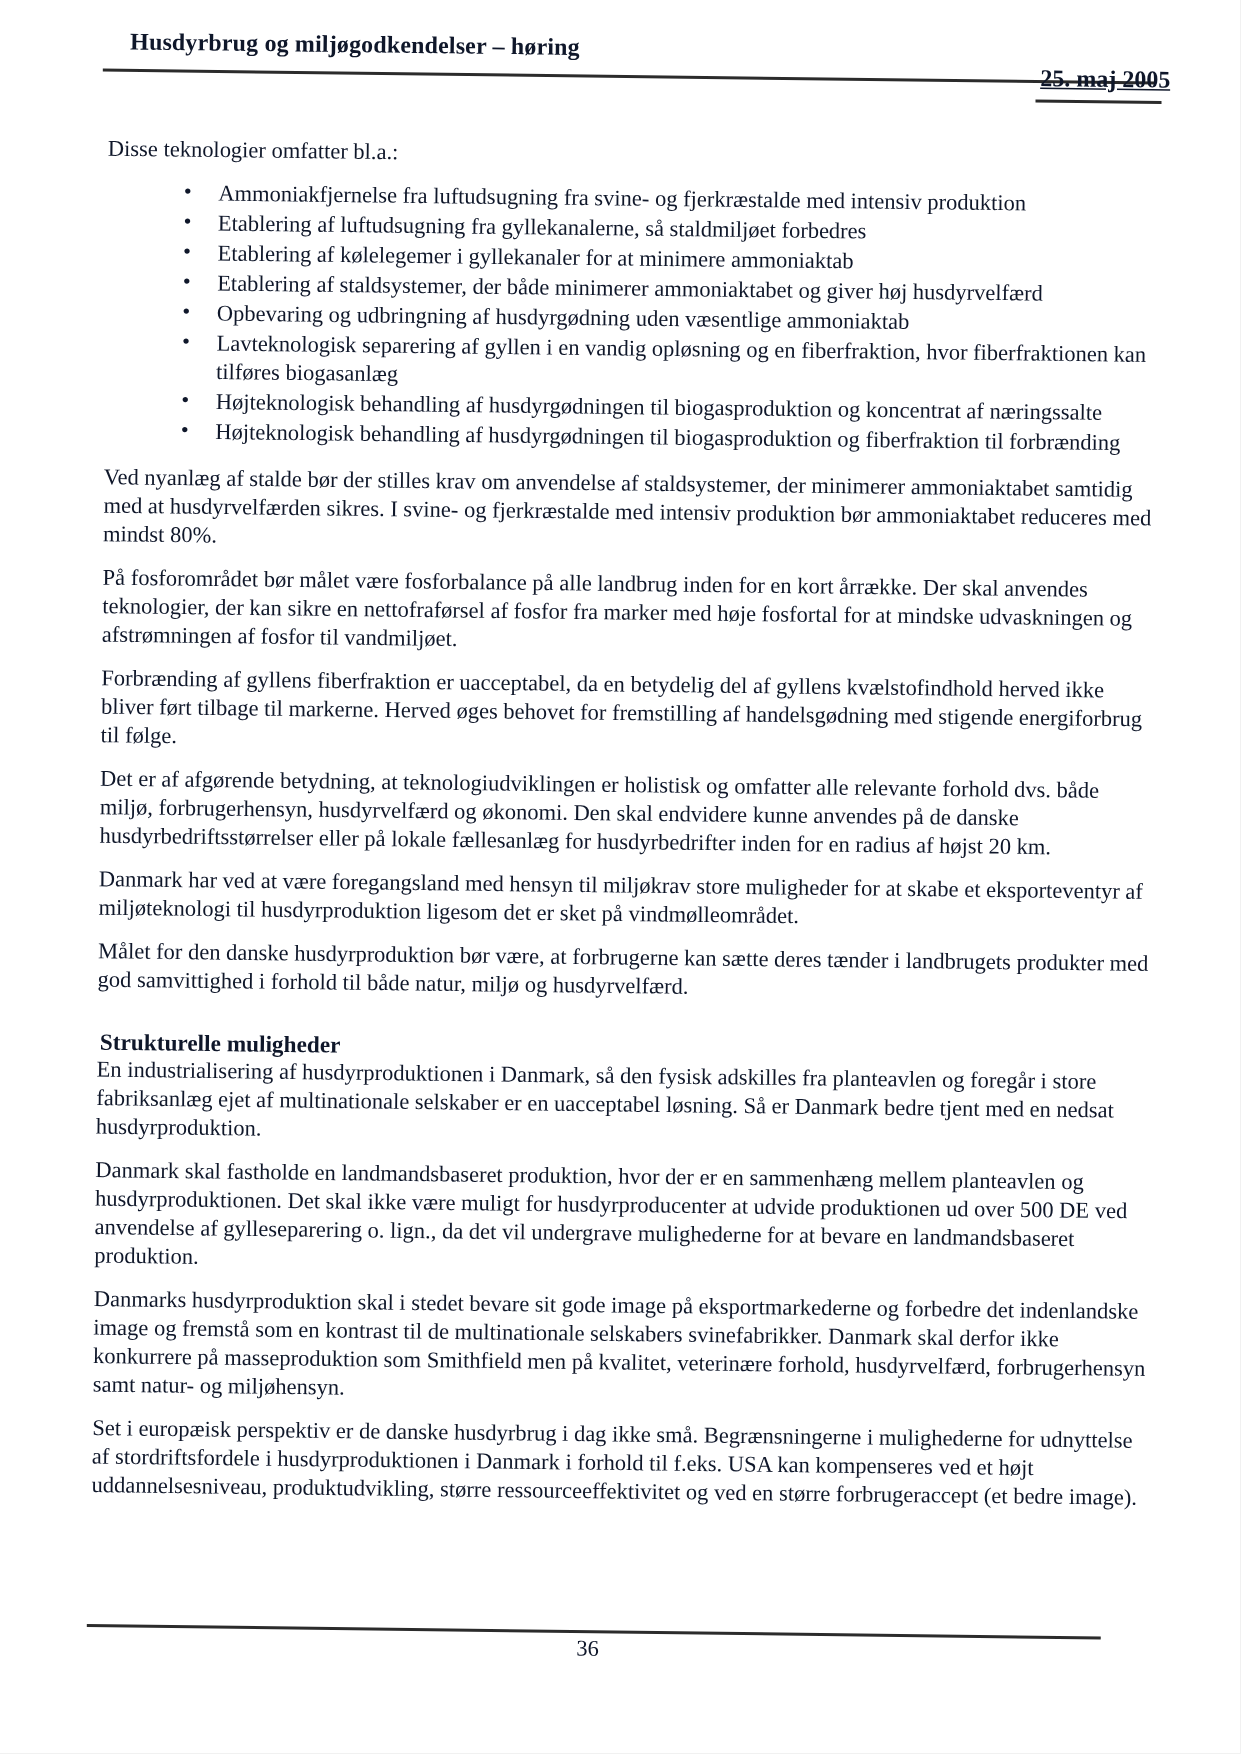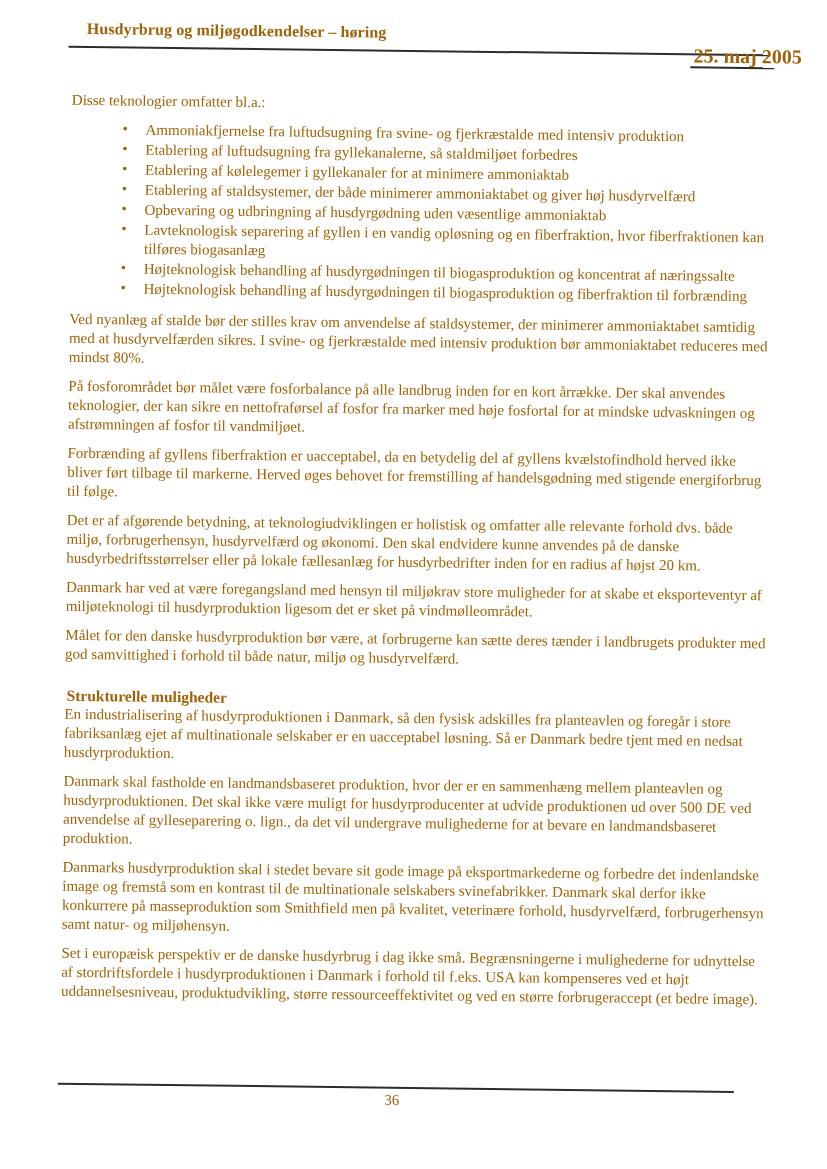--- a/index.html
+++ b/index.html
@@ -4,21 +4,21 @@
 <style>
   html, body { margin: 0; padding: 0; background: #e8e8e8; }
   .page {
     position: relative;
     width: 827px;
     height: 1169px;
     margin: 0 auto;
     background: #ffffff;
     overflow: hidden;
     font-family: "Liberation Serif", "DejaVu Serif", serif;
-    color: #a16207;
+    color: #0f172a;
   }
   
   .scan {
     position: absolute;
     inset: 0;
     transform: rotate(0.7deg);
     transform-origin: 50% 50%;
   }
 
   
@@ -35,23 +35,24 @@
     position: absolute;
     left: 62px;
     width: 702px;
     top: 50px;
     border-top: 2px solid #2b2b2b;
   }
   .header-date {
     position: absolute;
     left: 687px;
     top: 41px;
-    font-size: 20px;
+    font-size: 16px;
     font-weight: 600;
     white-space: nowrap;
+    text-decoration: underline;
   }
   .header-date-rule {
     position: absolute;
     left: 684px;
     width: 84px;
     top: 63px;
     border-top: 2px solid #2b2b2b;
   }
 
   

